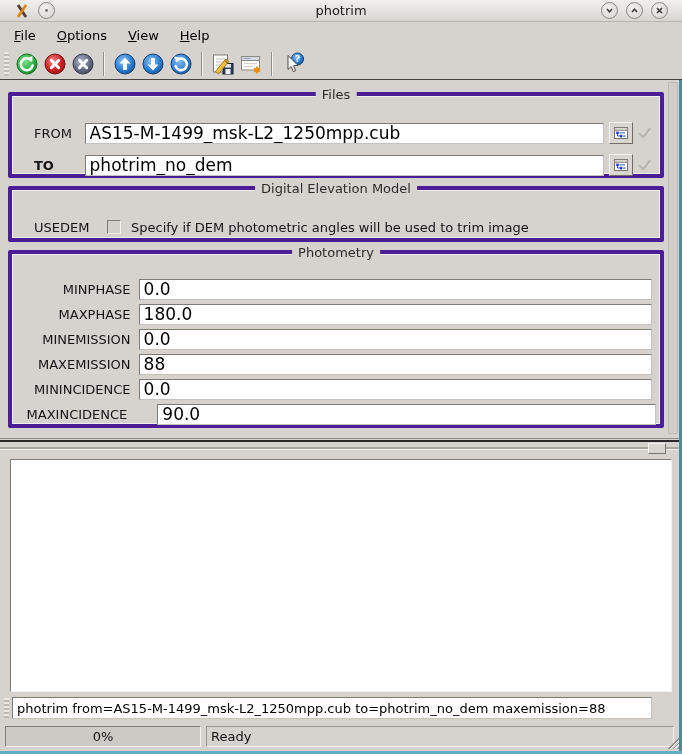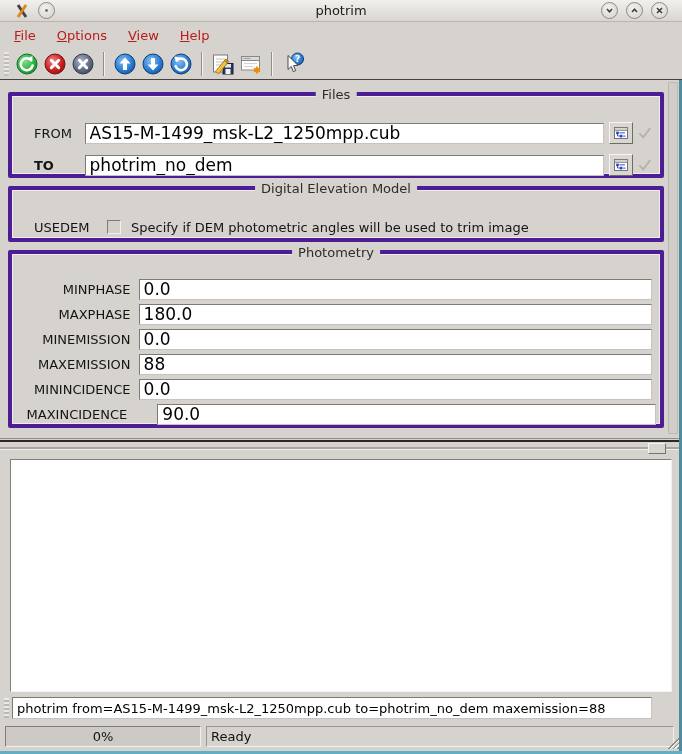--- a/index.html
+++ b/index.html
@@ -32,21 +32,21 @@
     border:1px solid #8b8884;
     display:flex; align-items:center; justify-content:center;
   }
 
   
   .menubar {
     position:absolute; top:23px; left:0; width:682px; height:25px;
     display:flex; align-items:center; gap:21px; padding-left:14px;
     background:#d6d2ce;
   }
-  .menu-item { cursor:default; color:#b91c1c; }
+  .menu-item { cursor:default; color:#000000; }
   .menu-item .accel { text-decoration: underline; }
 
   
   .toolbar {
     position:absolute; top:48px; left:0; width:682px; height:31px;
     display:flex; align-items:center; padding-left:3px;
     background:#d6d2ce;
   }
   .tgrip {
     width:5px; height:24px; margin:0 4px 0 1px;

